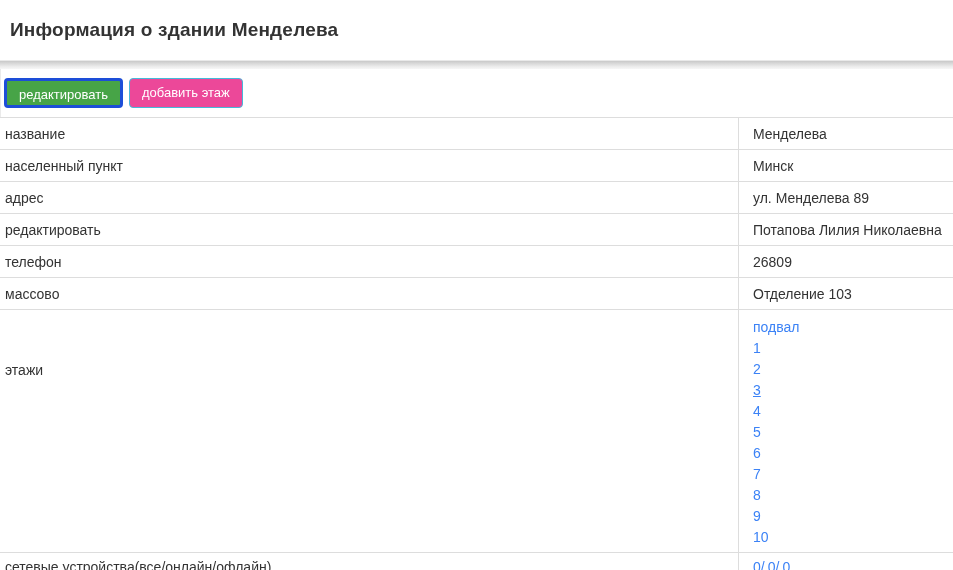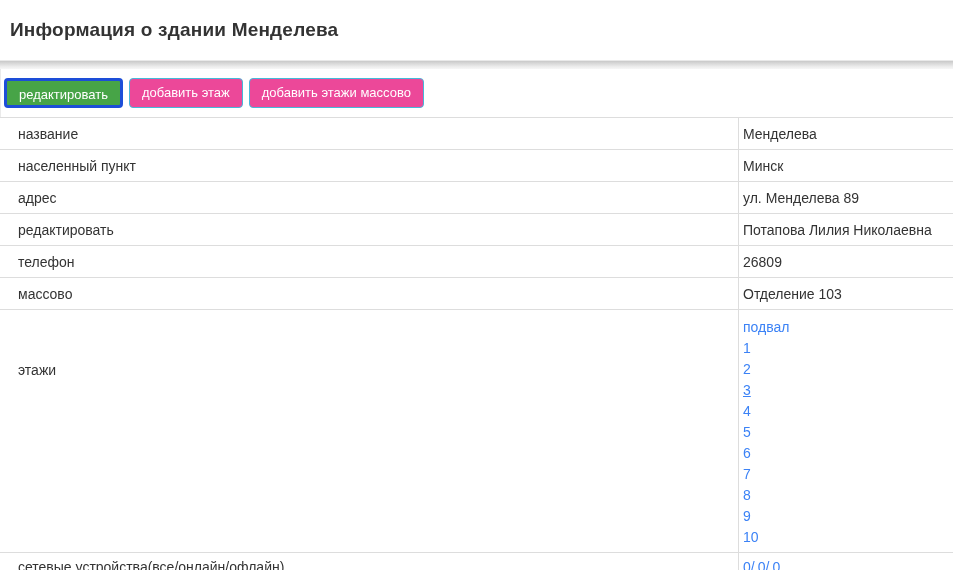--- a/index.html
+++ b/index.html
@@ -58,30 +58,30 @@
   
   .info-table { border-bottom: 1px solid #ddd; }
   .info-row {
     display: flex;
     align-items: stretch;
     border-top: 1px solid #ddd;
     min-height: 32px;
   }
   .info-label {
     flex: 1;
-    padding-left: 18px;
+    padding-left: 5px;
     display: flex;
     align-items: center;
     font-size: 14px;
     color: #333;
   }
   .info-value {
     width: 215px;
     border-left: 1px solid #ddd;
-    padding-left: 4px;
+    padding-left: 14px;
     display: flex;
     align-items: center;
     font-size: 14px;
     color: #333;
   }
   .info-row.tall { min-height: 242px; }
   .info-row.tall .info-label {
     align-items: flex-start;
     padding-top: 8px;
     margin-top: 44px;
@@ -117,21 +117,20 @@
 <div class="page">
 
   <div class="page-header">
     <h1>Информация о здании Менделева</h1>
   </div>
   <div class="header-divider"></div>
 
   <div class="toolbar">
     <button class="btn btn-green">редактировать</button>
     <button class="btn btn-blue">добавить этаж</button>
-    <button class="btn btn-blue">добавить этажи массово</button>
   </div>
 
   <div class="info-table">
 
     <div class="info-row">
       <div class="info-label">название</div>
       <div class="info-value">Менделева</div>
     </div>
 
     <div class="info-row">

